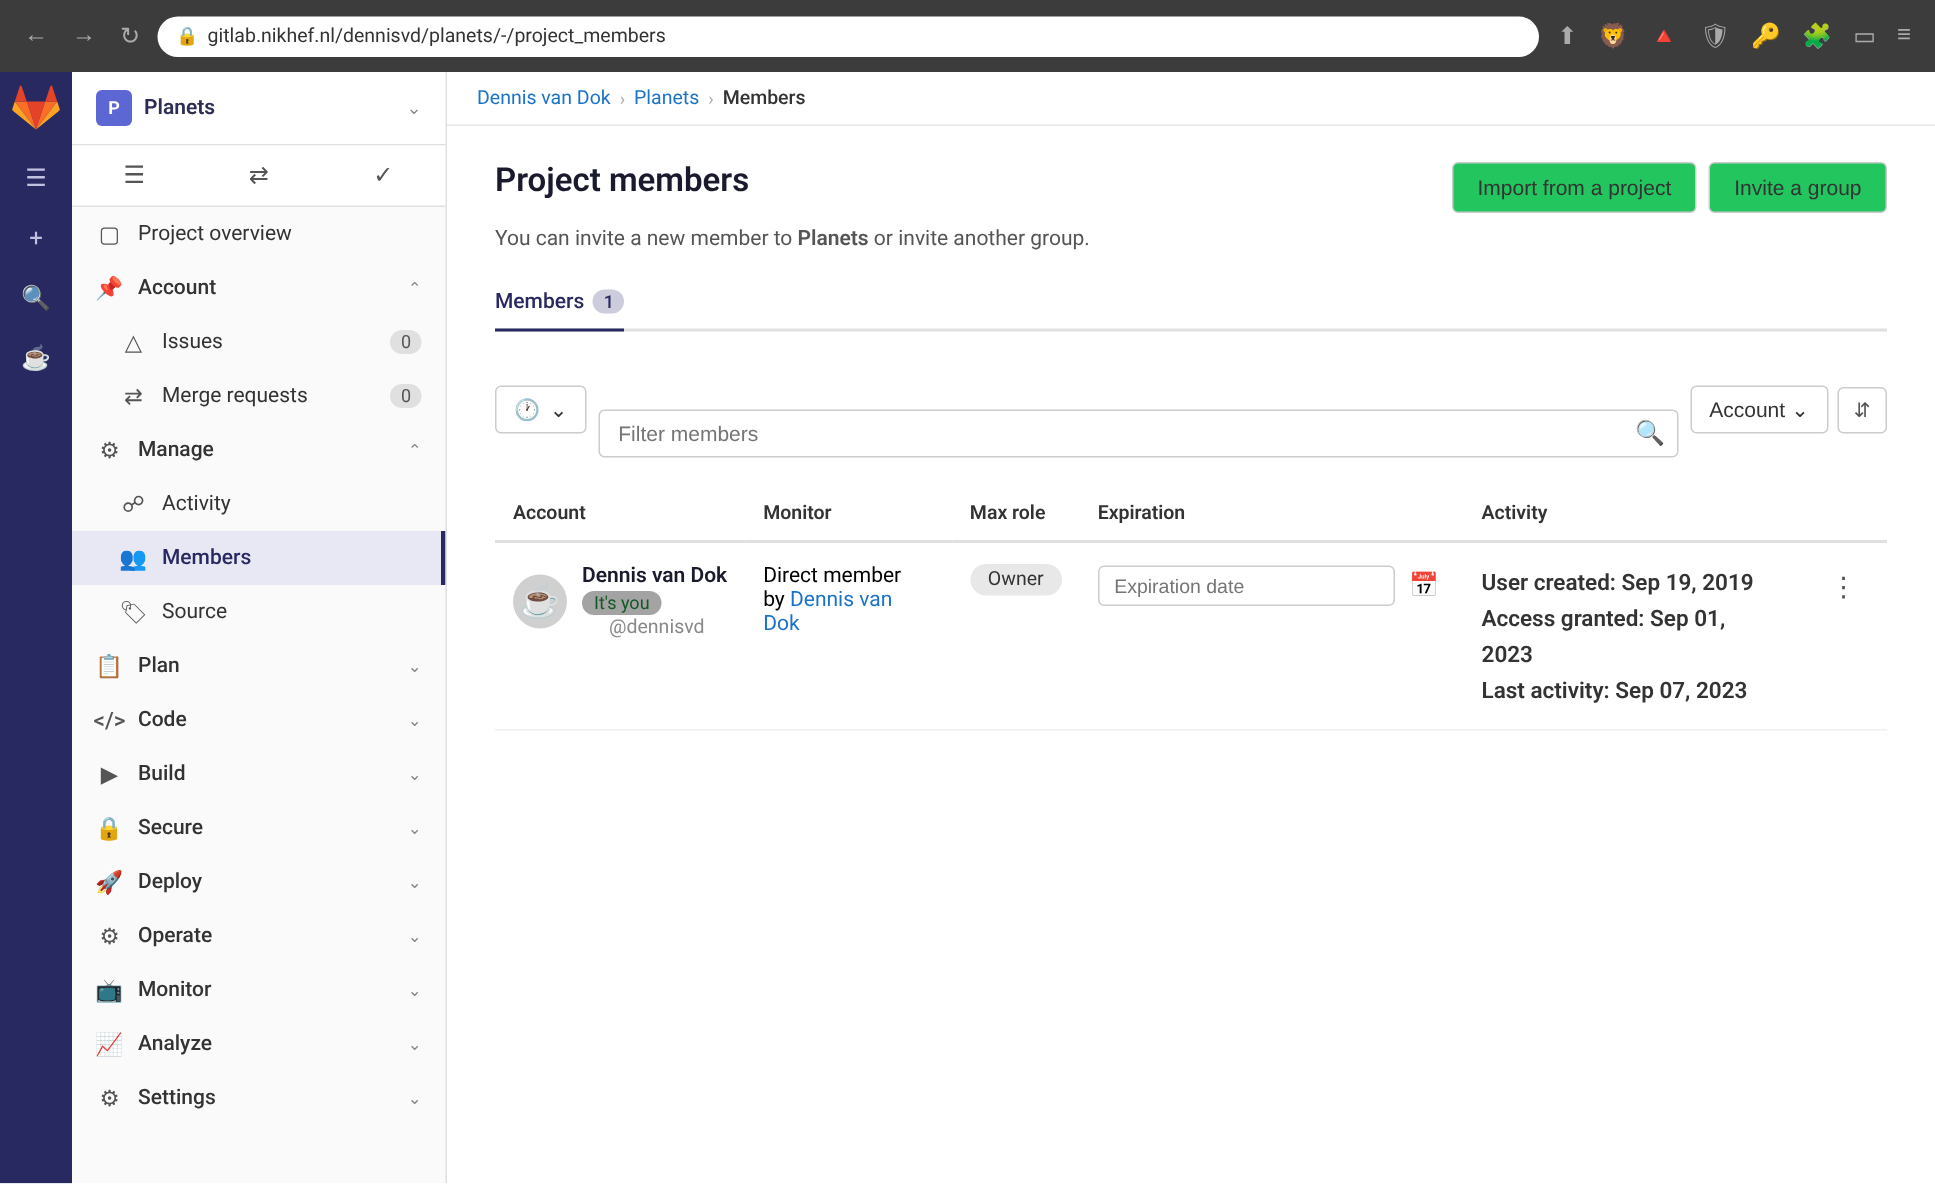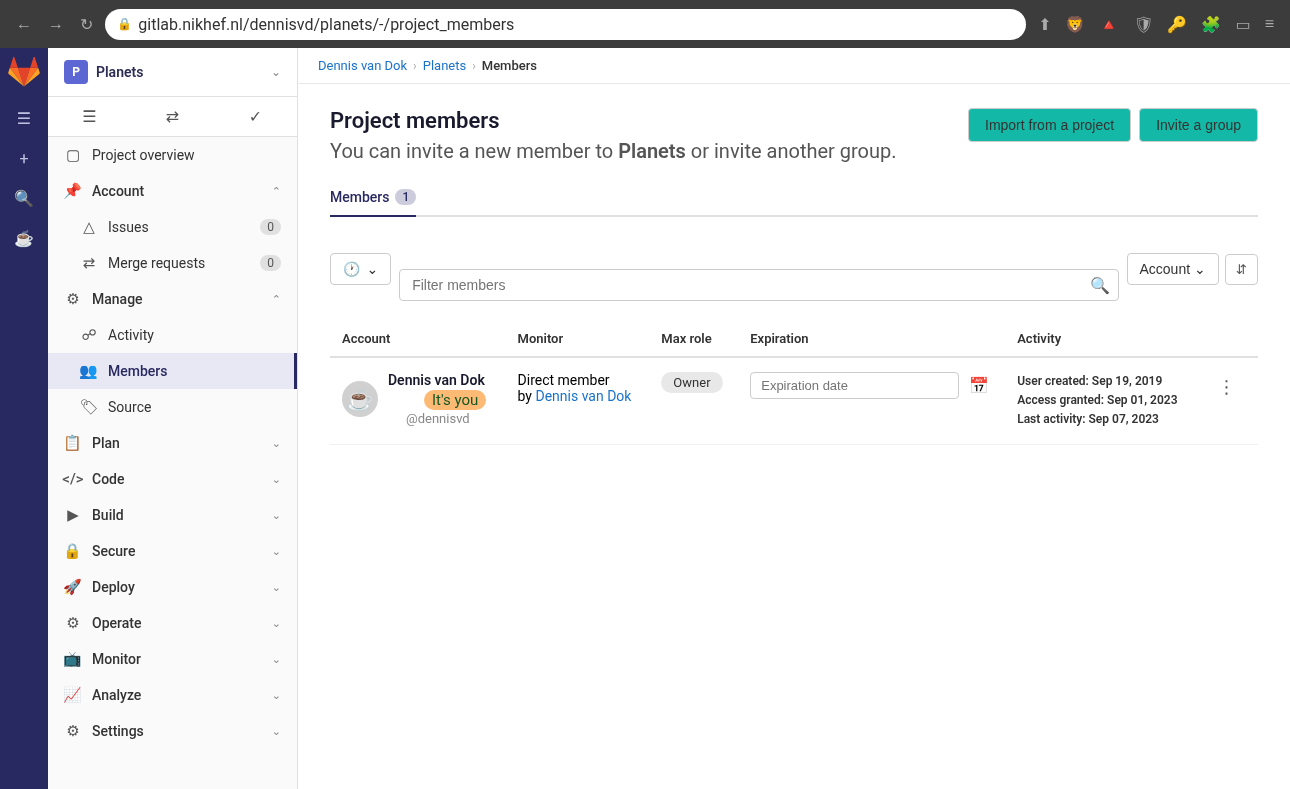--- a/index.html
+++ b/index.html
@@ -3,21 +3,21 @@
   <meta charset="utf-8">
   <style>
     * { box-sizing: border-box; margin: 0; padding: 0; }
     body { font-family: -apple-system, BlinkMacSystemFont, 'Segoe UI', Roboto, sans-serif; font-size: 14px; background: #fff; display: flex; flex-direction: column; height: 789px; overflow: hidden; }
 
     
     .browser-chrome { background: #3c3c3c; padding: 8px 12px; display: flex; align-items: center; gap: 8px; height: 48px; }
     .browser-nav-btn { background: none; border: none; color: #aaa; cursor: pointer; font-size: 16px; padding: 4px; border-radius: 4px; }
     .browser-address-bar { flex: 1; background: #fff; border-radius: 20px; padding: 6px 12px; font-size: 13px; display: flex; align-items: center; gap: 6px; }
     .browser-lock-icon { color: #5c9a5c; font-size: 12px; }
-    .browser-url { color: #333; font-size: 16px; flex: 1; }
+    .browser-url { color: #333; font-size: 13px; flex: 1; }
     .browser-actions { display: flex; gap: 6px; align-items: center; }
     .browser-action-btn { background: none; border: none; color: #aaa; cursor: pointer; font-size: 16px; padding: 4px; }
 
     
     .app-layout { display: flex; flex: 1; overflow: hidden; }
 
     
     .app-sidebar { width: 48px; background: #292961; display: flex; flex-direction: column; align-items: center; padding: 8px 0; gap: 4px; flex-shrink: 0; }
     .app-sidebar-logo { width: 32px; height: 32px; margin-bottom: 8px; }
     .app-sidebar-icon { width: 36px; height: 36px; border-radius: 6px; display: flex; align-items: center; justify-content: center; color: #c0c0e0; cursor: pointer; font-size: 16px; }
@@ -45,26 +45,26 @@
 
     
     .main-content { flex: 1; overflow-y: auto; background: #fff; }
     .breadcrumb { padding: 10px 20px; font-size: 13px; color: #555; display: flex; align-items: center; gap: 6px; border-bottom: 1px solid #e8e8e8; }
     .breadcrumb a { color: #1a73c9; text-decoration: none; }
     .breadcrumb-sep { color: #aaa; font-size: 12px; }
     .breadcrumb-current { color: #333; font-weight: 500; }
 
     .page-content { padding: 24px 32px; }
     .page-header { display: flex; align-items: flex-start; justify-content: space-between; margin-bottom: 16px; }
-    .page-title { font-size: 22px; font-weight: 600; color: #1a1a2e; margin-bottom: 6px; }
-    .page-subtitle { font-size: 20px; color: #555; }
+    .page-title { font-size: 22px; font-weight: 600; color: #1a1a2e; margin-bottom: 18px; }
+    .page-subtitle { font-size: 14px; color: #555; }
     .page-subtitle strong { font-weight: 600; }
     .header-actions { display: flex; gap: 8px; align-items: center; }
 
-    .btn { padding: 8px 16px; border-radius: 4px; font-size: 14px; cursor: pointer; border: 1px solid #ccc; background: #14b8a6; color: #333; font-weight: 500; }
+    .btn { padding: 8px 16px; border-radius: 4px; font-size: 14px; cursor: pointer; border: 1px solid #ccc; background: #22c55e; color: #333; font-weight: 500; }
     .btn-primary { background: #1a73c9; color: #fff; border-color: #1a73c9; }
 
     .tabs { border-bottom: 2px solid #e0e0e0; margin-bottom: 20px; }
     .tab { display: inline-flex; align-items: center; gap: 6px; padding: 10px 0; margin-right: 20px; cursor: pointer; font-size: 14px; color: #555; border-bottom: 2px solid transparent; margin-bottom: -2px; font-weight: 500; }
     .tab.active { color: #292961; border-bottom-color: #292961; }
     .tab-badge { background: #e0e0e0; border-radius: 10px; padding: 1px 7px; font-size: 12px; }
     .tab.active .tab-badge { background: #ccd; }
 
     .filter-row { display: flex; align-items: center; gap: 8px; margin-bottom: 20px; }
     .filter-date-btn { display: flex; align-items: center; gap: 6px; padding: 7px 12px; border: 1px solid #ccc; border-radius: 4px; background: #fff; cursor: pointer; font-size: 14px; color: #333; }
@@ -76,28 +76,28 @@
     .sort-icon-btn { padding: 7px 10px; border: 1px solid #ccc; border-radius: 4px; background: #fff; cursor: pointer; color: #555; }
 
     
     .members-table { width: 100%; border-collapse: collapse; }
     .members-table th { text-align: left; padding: 10px 12px; font-size: 13px; font-weight: 600; color: #333; border-bottom: 2px solid #e0e0e0; }
     .members-table td { padding: 14px 12px; border-bottom: 1px solid #f0f0f0; vertical-align: top; }
     .member-account { display: flex; align-items: center; gap: 10px; }
     .member-avatar { width: 36px; height: 36px; border-radius: 50%; overflow: hidden; flex-shrink: 0; background: #d0d0d0; display: flex; align-items: center; justify-content: center; }
     .member-info { }
     .member-name { font-weight: 600; color: #1a1a2e; font-size: 14px; }
-    .member-badge { display: inline-block; background: #fdba74; color: #155724; border-radius: 10px; padding: 1px 8px; font-size: 15px; margin-top: 2px; margin-left: 36px; }
+    .member-badge { display: inline-block; background: #a3a3a3; color: #155724; border-radius: 10px; padding: 1px 8px; font-size: 12px; margin-top: 2px; }
     .member-username { color: #888; font-size: 13px; margin-top: 1px; margin-left: 18px; }
     .source-link { color: #1a73c9; text-decoration: none; }
     .role-badge { display: inline-block; background: #e8e8e8; color: #333; border-radius: 12px; padding: 3px 12px; font-size: 13px; }
     .expiration-input { display: flex; align-items: center; gap: 6px; }
     .expiration-date { padding: 5px 10px; border: 1px solid #ccc; border-radius: 4px; font-size: 13px; color: #aaa; flex: 1; }
     .calendar-btn { background: none; border: none; cursor: pointer; color: #888; font-size: 16px; padding: 4px; }
-    .activity-text { font-size: 12px; color: #333; line-height: 1.6; }
+    .activity-text { font-size: 15px; color: #333; line-height: 1.6; }
     .activity-text span { font-weight: 600; }
     .more-btn { background: none; border: none; cursor: pointer; color: #555; font-size: 18px; padding: 4px 8px; border-radius: 4px; }
 
     
     ::-webkit-scrollbar { width: 6px; }
     ::-webkit-scrollbar-track { background: #f0f0f0; }
     ::-webkit-scrollbar-thumb { background: #ccc; border-radius: 3px; }
   </style>
 </head>
 <body>

